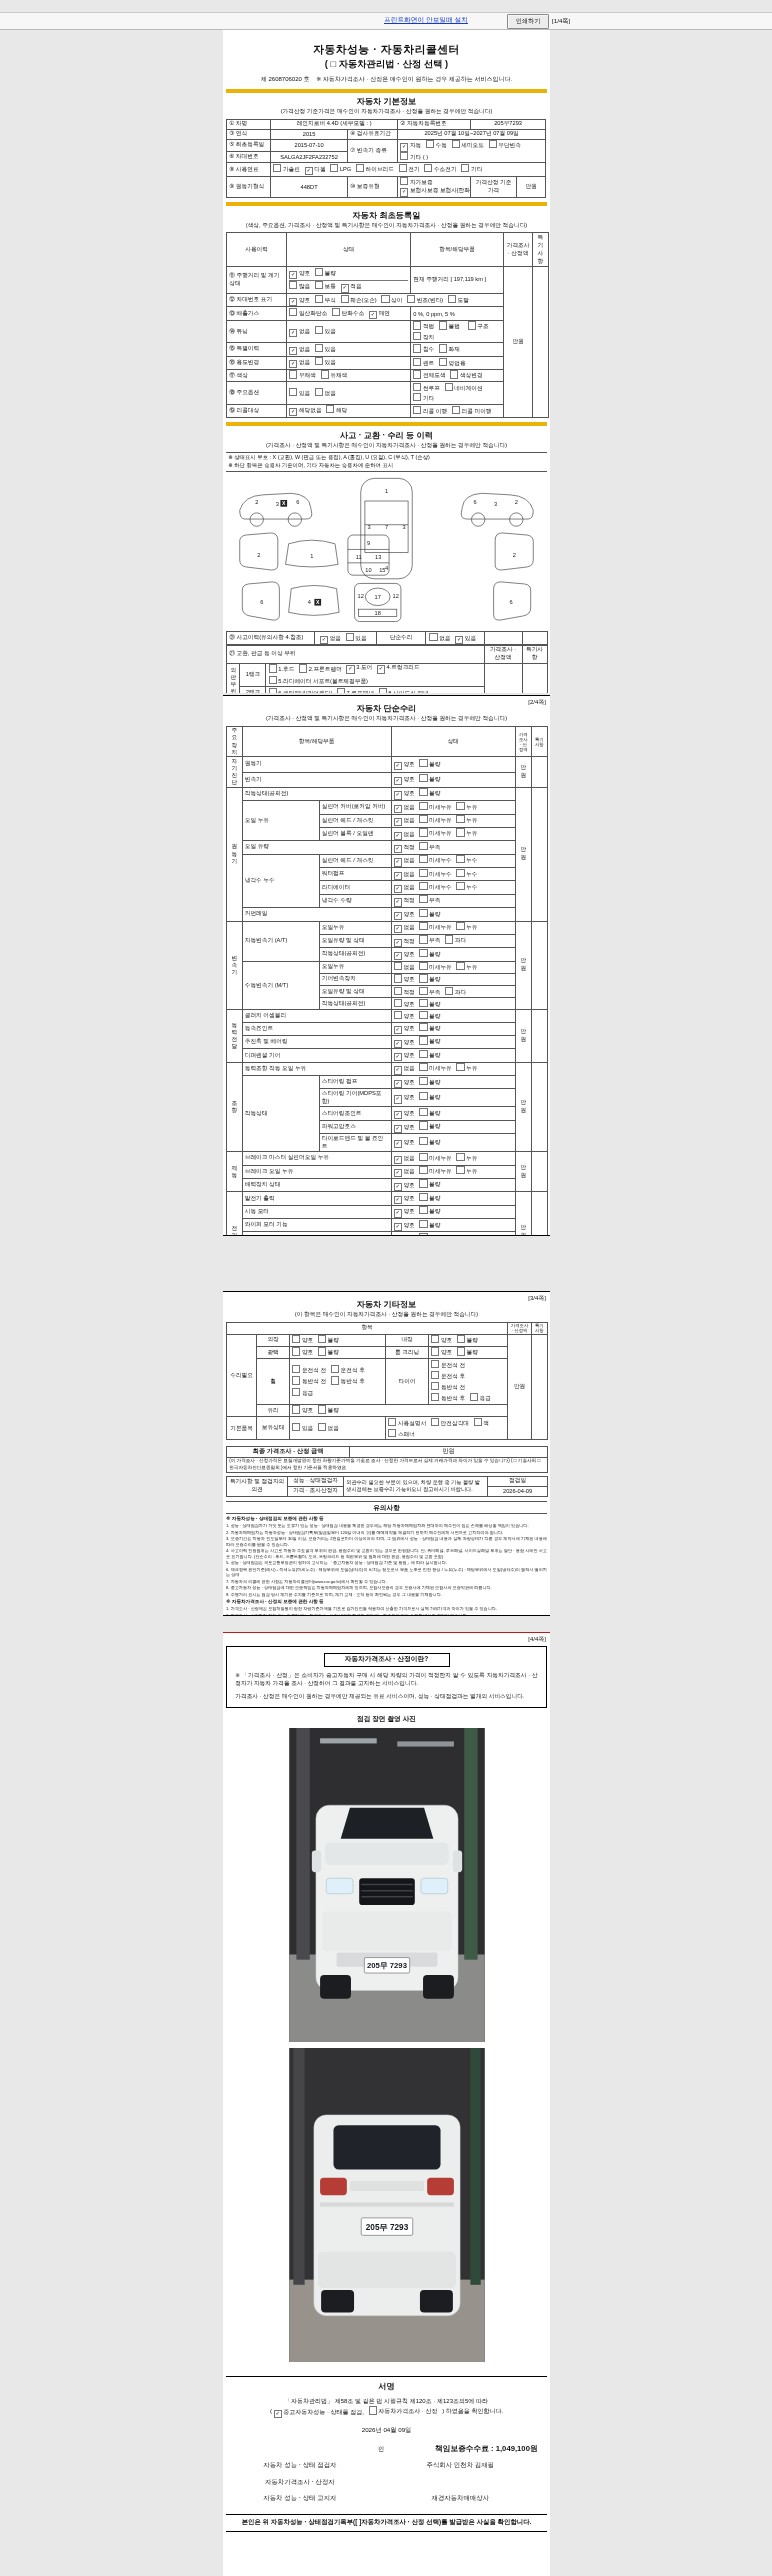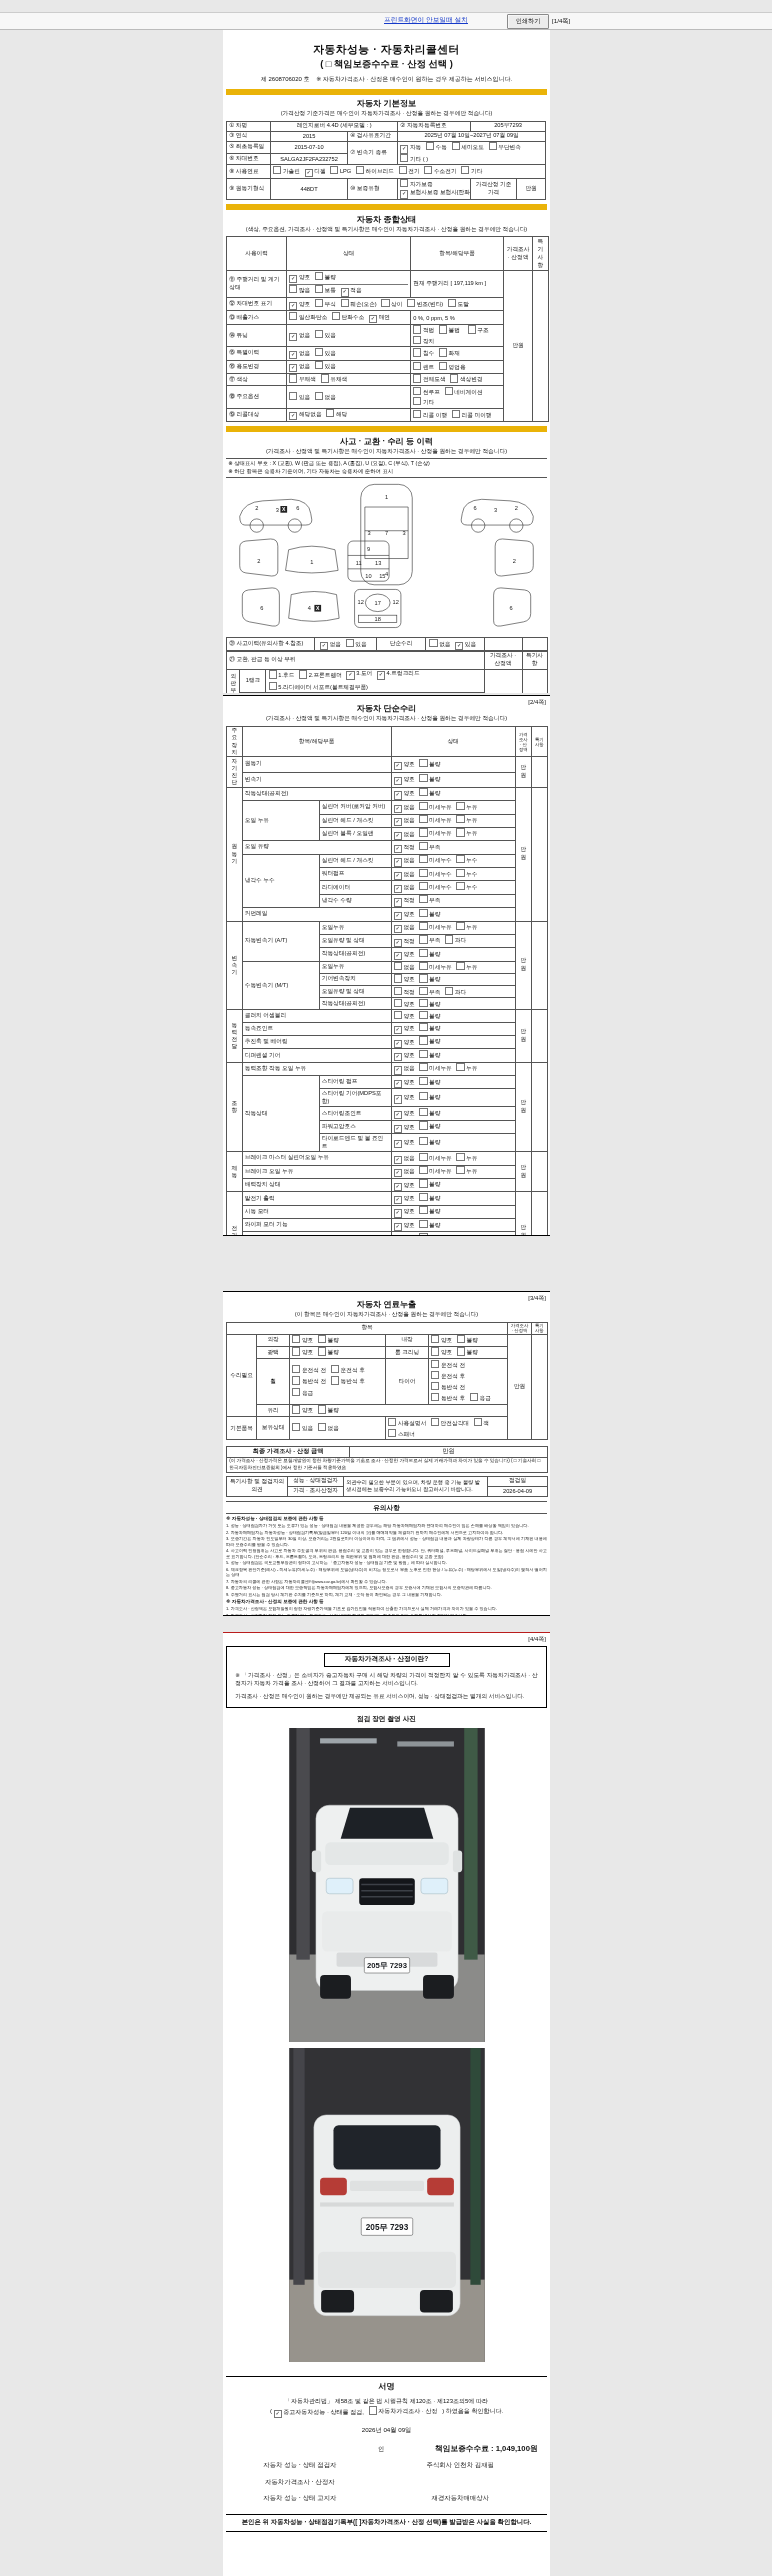--- a/index.html
+++ b/index.html
@@ -14,21 +14,21 @@
 #pg1mark{position:absolute;left:552px;top:3.6px;font-size:6.2px}
 .page{position:absolute;left:223px;width:327px;background:#fff;overflow:hidden;box-sizing:border-box;padding:0 3.1px}
 #page1{top:30px;height:663px}
 #page2{top:695px;height:541px;border-top:1px solid #000;border-bottom:0.5px solid #000}
 #page3{top:1291px;height:325px;border-top:1px solid #000;border-bottom:0.5px solid #000}
 #page4{top:1632px;height:999px;border-top:1px solid #b91c1c;border-bottom:1px solid #000}
 .pmark{position:absolute;right:4.1px;top:2.1px;font-size:6px}
 .doc-title{font-size:10.8px;font-weight:bold;text-align:center;margin-top:13.4px;letter-spacing:0.5px}
 .doc-sub{font-size:9.3px;font-weight:bold;text-align:center;margin-top:1px}
 .doc-no{font-size:6px;text-align:center;margin-top:4.1px}
-.sec{border-top:6px solid #eab308;margin-top:4.1px}
+.sec{border-top:4px solid #eab308;margin-top:4.1px}
 .tt{font-size:8.2px;font-weight:bold;text-align:center;margin:3.6px 0 1px}
 .ts{font-size:5.7px;text-align:center;margin-bottom:2.6px}
 table.g{border-collapse:collapse;width:320px;table-layout:fixed}
 table.g td{border:0.5px solid #555;padding:0.5px 2.1px;font-size:5.7px;vertical-align:middle;overflow:hidden}
 td.lb{background:#fff;font-size:5.4px}
 td.ct{text-align:center}
 .gl{text-align:center;font-size:5.4px;word-break:break-all;line-height:1.25}
 .opt{margin-right:4.6px;white-space:nowrap;display:inline-block}
 .cb{display:inline-block;width:6.2px;height:6.2px;border:0.5px solid #777;background:#fff;margin-right:1.5px;
  vertical-align:-1px;text-align:center;line-height:5.7px;font-size:5.2px;color:#111;font-weight:bold}
@@ -62,21 +62,21 @@
 <body>
 
 <div id="toolbar">
   <a id="install-link">프린트화면이 안보일때 설치</a>
   <div id="print-btn">인쇄하기</div>
   <span id="pg1mark">[1/4쪽]</span>
 </div>
 
 <div id="page1" class="page">
   <div class="doc-title">자동차성능 · 자동차리콜센터</div>
-  <div class="doc-sub">( □ 책임보증수수료 · 산정 선택 )</div>
+  <div class="doc-sub">( □ 자동차관리법 · 산정 선택 )</div>
   <div class="doc-no">
     <span>제 2608706020 호</span>&nbsp;&nbsp;&nbsp;
     <span>※ 자동차가격조사 · 산정은 매수인이 원하는 경우 제공하는 서비스입니다.</span>
   </div>
 
   <div class="sec">
     <div class="tt">자동차 기본정보</div>
     <div class="ts">(가격산정 기준가격은 매수인이 자동차가격조사 · 산정을 원하는 경우에만 적습니다)</div>
     <table class="g">
       <colgroup>
@@ -120,21 +120,21 @@
         <td class="lb">⑩ 보증유형</td>
         <td><span class="opt"><span class="cb"></span><span>자가보증</span></span><span class="opt"><span class="cb on"></span><span>보험사보증 보험사[한화손보]</span></span></td>
         <td class="lb ct">가격산정 기준가격</td>
         <td class="ct">만원</td>
       </tr>
     </tbody>
       </table>
   </div>
 
   <div class="sec">
-    <div class="tt">자동차 종합상태</div>
+    <div class="tt">자동차 최초등록일</div>
     <div class="ts">(색상, 주요옵션, 가격조사 · 산정액 및 특기사항은 매수인이 자동차가격조사 · 산정을 원하는 경우에만 적습니다)</div>
     <table class="g">
       <colgroup>
           <col style="width:60px">
           <col style="width:124px">
           <col style="width:93px">
           <col style="width:29px">
           <col style="width:15.5px">
         </colgroup>
       <tbody>
@@ -615,21 +615,21 @@
           <td><span class="opt"><span class="cb on"></span><span>없음</span></span><span class="opt"><span class="cb"></span><span>있음</span></span></td>
           <td class="ct">만원</td>
           <td></td>
         </tr>
   </tbody>
     </table>
 </div>
 
 <div id="page3" class="page">
   <span class="pmark">[3/4쪽]</span>
-  <div class="tt" style="margin-top:7.2px">자동차 연료누출</div>
+  <div class="tt" style="margin-top:7.2px">자동차 기타정보</div>
   <div class="ts">(이 항목은 매수인이 자동차가격조사 · 산정을 원하는 경우에만 적습니다)</div>
   <table class="g">
     <colgroup>
         <col style="width:30px">
         <col style="width:33px">
         <col style="width:96px">
         <col style="width:43px">
         <col style="width:79px">
         <col style="width:24px">
         <col style="width:15.5px">

